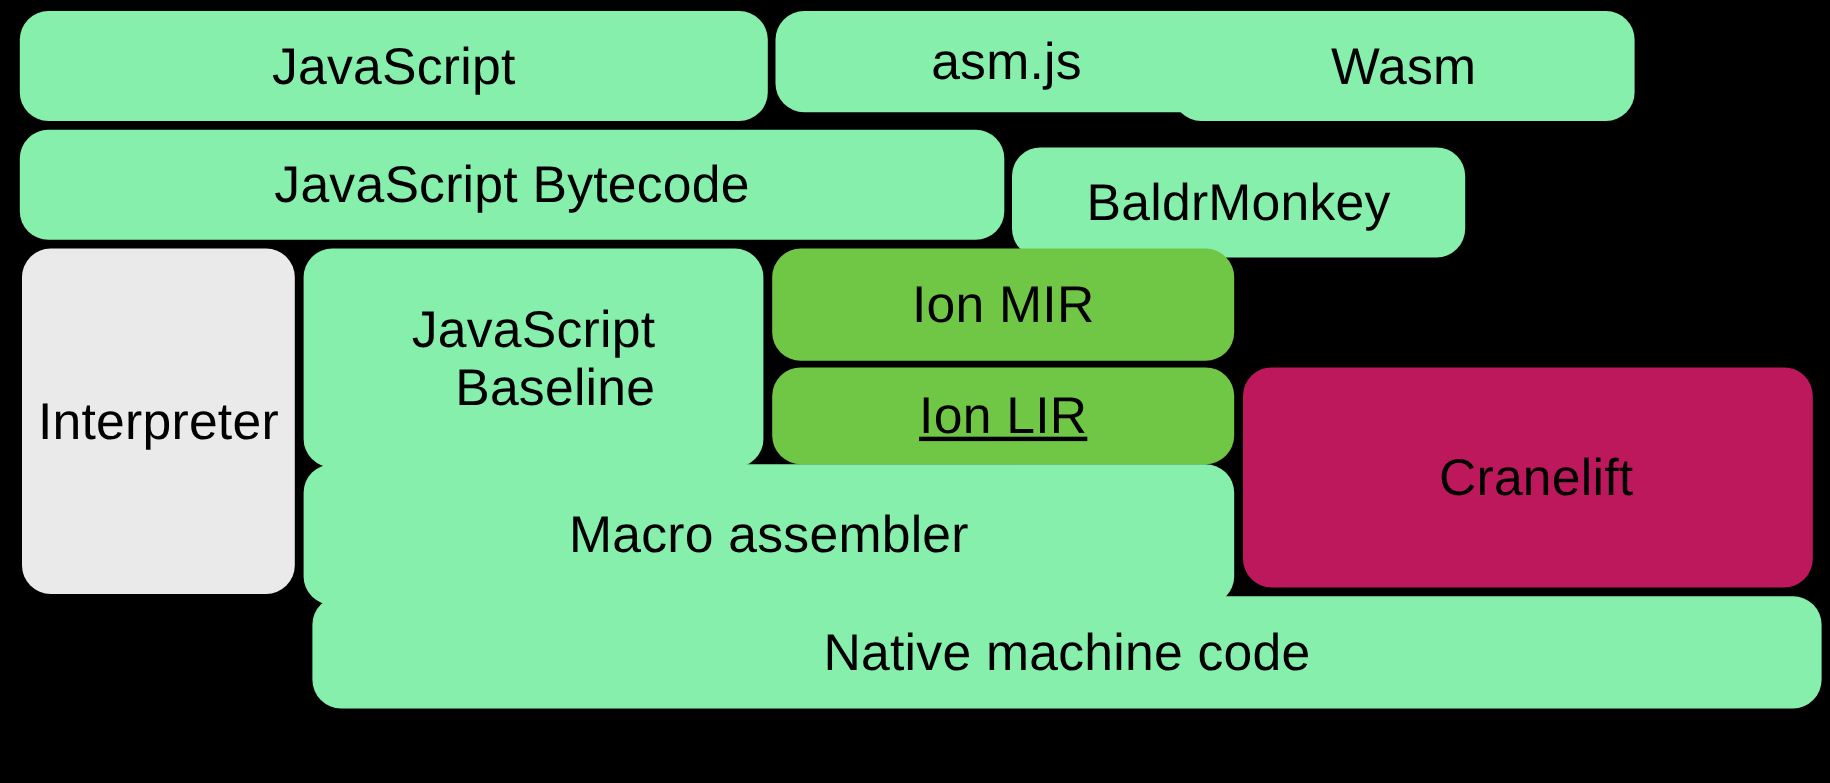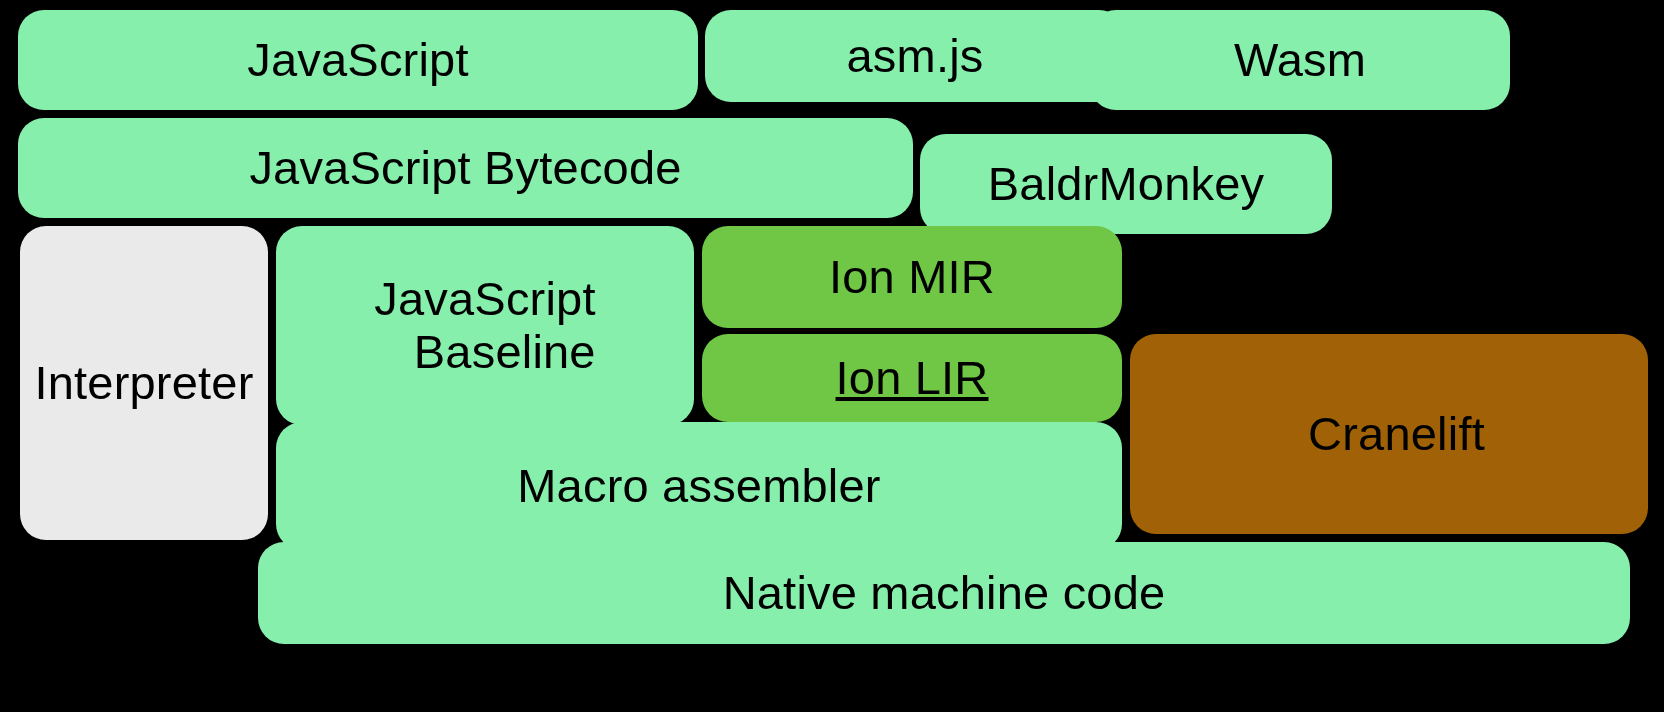--- a/index.html
+++ b/index.html
@@ -30,47 +30,47 @@
     justify-content: center;
     text-align: center;
     font-size: 47px;
     line-height: 1.12;
     font-weight: 400;
     letter-spacing: 0.2px;
     white-space: pre-line;
     user-select: none;
   }
   .box.green  { background: #6FC745; }
-  .box.pink   { background: #a16207; padding-left: 15px; }
+  .box.pink   { background: #be185d; padding-left: 15px; }
   .box.grey   { background: #EAEAEA; text-align: right; }
   .box.white  { background: #86efac; text-align: right; }
 </style>
 </head>
 <body>
 
 <div id="stage">
 
   <div class="box white" style="left:18px; top:10px; width:680px; height:100px;">JavaScript</div>
 
   <div class="box white" style="left:705px; top:10px; width:420px; height:92px;">asm.js</div>
 
-  <div class="box white" style="left:1090px; top:10px; width:420px; height:100px;">Wasm</div>
+  <div class="box white" style="left:1066px; top:10px; width:420px; height:100px;">Wasm</div>
 
   <div class="box white" style="left:18px; top:118px; width:895px; height:100px;">JavaScript Bytecode</div>
 
   <div class="box white" style="left:920px; top:118px; width:412px; height:100px;margin-top:16px;">BaldrMonkey</div>
 
   <div class="box grey" style="left:20px; top:226px; width:248px; height:314px;">Interpreter</div>
 
   <div class="box white" style="left:276px; top:226px; width:418px; height:199px;">JavaScript
 Baseline</div>
 
   <div class="box green" style="left:702px; top:226px; width:420px; height:102px;">Ion MIR</div>
 
   <div class="box green" style="left:702px; top:334px; width:420px; height:88px;text-decoration:underline;">Ion LIR</div>
 
   <div class="box pink" style="left:1130px; top:334px; width:518px; height:200px;">Cranelift</div>
 
   <div class="box white" style="left:276px; top:422px; width:846px; height:128px;">Macro assembler</div>
 
-  <div class="box white" style="left:258px; top:542px; width:1372px; height:102px;">Native machine code</div>
+  <div class="box white" style="left:284px; top:542px; width:1372px; height:102px;">Native machine code</div>
 
 </div>
 
 </body></html>

